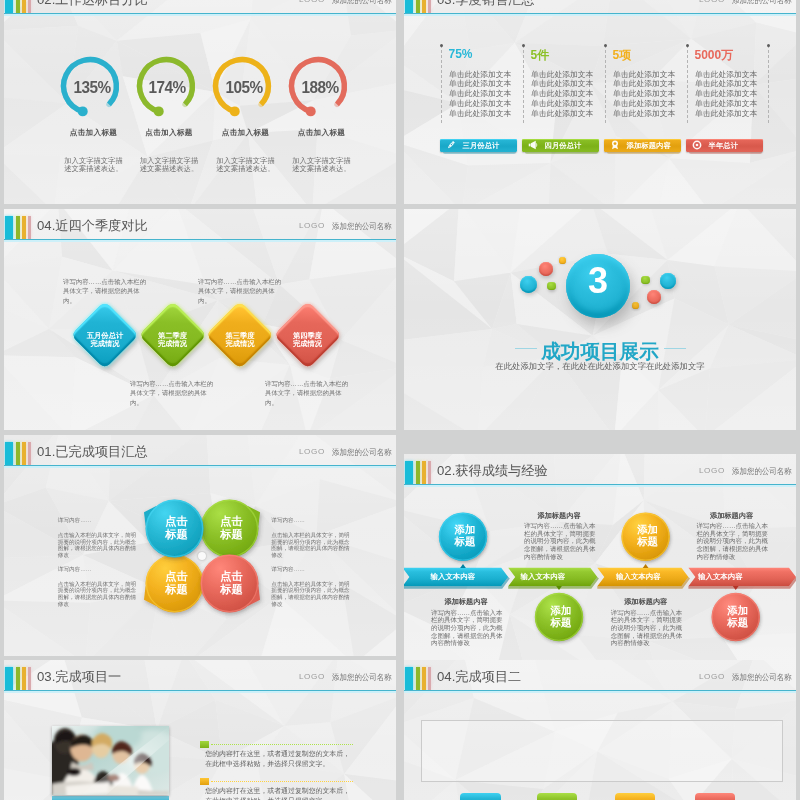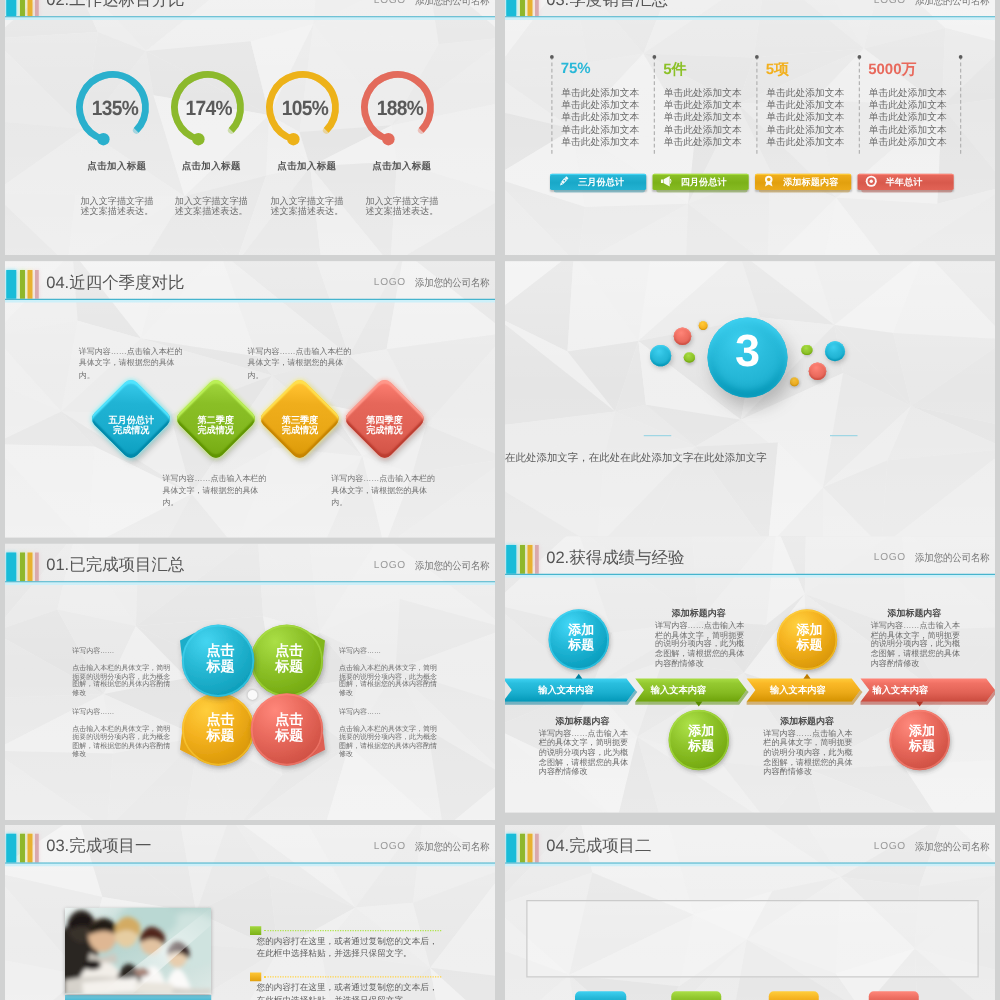--- a/index.html
+++ b/index.html
@@ -36,21 +36,21 @@
   .sbtn{position:absolute;height:13px;border-radius:1.5px;}
   .sbtn .lbl{position:absolute;left:23px;top:2.4px;font-size:7.3px;color:#fff;font-weight:bold;letter-spacing:.1px;}
   .sbtn .ico{position:absolute;left:6.5px;top:1.8px;width:10px;height:10px;}
 
   
   .dia{position:absolute;width:44px;height:44px;border-radius:7px;transform:rotate(45deg);}
   .dialbl{position:absolute;width:60px;text-align:center;font-size:7.3px;font-weight:bold;color:#fff;line-height:8.7px;}
   .dianote{position:absolute;font-size:6.4px;color:#707070;line-height:9.4px;width:100px;}
   .bignum{position:absolute;width:100%;text-align:center;font-size:36px;color:#fff;font-weight:bold;}
   .secheading{position:absolute;width:392px;text-align:center;font-size:19.6px;font-weight:bold;color:#22a7c7;letter-spacing:0;}
-  .secsub{position:absolute;width:392px;text-align:left;font-size:8.4px;color:#5d5d5d;}
+  .secsub{position:absolute;width:392px;text-align:center;font-size:8.4px;color:#5d5d5d;}
   .secrule{position:absolute;height:1px;background:#9fd6e4;}
   .bublbl{position:absolute;width:62px;text-align:center;font-size:11.2px;font-weight:bold;color:#fff;line-height:13.4px;letter-spacing:.1px;}
   .btxt{position:absolute;width:106px;font-size:5.6px;color:#6e6e6e;line-height:6.6px;}
   .btxth{position:absolute;font-size:5.6px;color:#6e6e6e;white-space:nowrap;}
   .sclbl{position:absolute;width:52px;text-align:center;font-size:10.4px;font-weight:bold;color:#fff;line-height:12px;}
   .sbarlbl{position:absolute;width:100%;font-size:7.45px;font-weight:bold;color:#fff;top:5px;}
   .shead{position:absolute;font-size:7.2px;font-weight:bold;color:#4d4d4d;width:100px;text-align:center;}
   .sbody{position:absolute;font-size:6.5px;color:#6e6e6e;line-height:7.7px;width:78px;}
 
   
@@ -494,20 +494,21 @@
         <div style="position:absolute;left:256px;top:64.3px;width:16px;height:16px;border-radius:50%;background:radial-gradient(circle at 42% 30%,rgb(61,207,239) 0%,rgb(43,189,221) 34%,rgb(33,179,211) 62%,rgb(17,163,195) 88%,rgb(3,149,181) 100%);box-shadow:inset 0 0.8px 1.6px rgb(67,213,245), inset 0 -1.1px 1.9px rgb(0,145,177);"></div>
         <div style="position:absolute;left:243.54px;top:82.68px;width:14px;height:14px;border-radius:50%;background:rgba(60,60,60,.28);filter:blur(1.9px)"></div>
         <div style="position:absolute;left:242.7px;top:81px;width:14px;height:14px;border-radius:50%;background:radial-gradient(circle at 42% 30%,rgb(255,133,120) 0%,rgb(242,115,102) 34%,rgb(232,105,92) 62%,rgb(216,89,76) 88%,rgb(202,75,62) 100%);box-shadow:inset 0 0.7px 1.4px rgb(255,139,126), inset 0 -1.0px 1.7px rgb(198,71,58);"></div>
         <div style="position:absolute;left:228.144px;top:93.788px;width:7.4px;height:7.4px;border-radius:50%;background:rgba(60,60,60,.28);filter:blur(1.3px)"></div>
         <div style="position:absolute;left:227.70000000000002px;top:92.89999999999999px;width:7.4px;height:7.4px;border-radius:50%;background:radial-gradient(circle at 42% 30%,rgb(255,204,58) 0%,rgb(252,186,40) 34%,rgb(242,176,30) 62%,rgb(226,160,14) 88%,rgb(212,146,0) 100%);box-shadow:inset 0 0.4px 0.7px rgb(255,210,64), inset 0 -0.5px 0.9px rgb(208,142,0);"></div>
         <div style="position:absolute;left:165.84px;top:52.68px;width:64px;height:64px;border-radius:50%;background:rgba(60,60,60,.28);filter:blur(6.4px)"></div>
         <div style="position:absolute;left:162px;top:45px;width:64px;height:64px;border-radius:50%;background:radial-gradient(circle at 42% 30%,rgb(61,207,239) 0%,rgb(43,189,221) 34%,rgb(33,179,211) 62%,rgb(17,163,195) 88%,rgb(3,149,181) 100%);box-shadow:inset 0 3.2px 6.4px rgb(67,213,245), inset 0 -4.5px 7.7px rgb(0,145,177);"></div>
         <div class="bignum" style="left:154px;top:51px;width:80px">3</div>
         <div class="secrule" style="left:110.5px;top:138.5px;width:22px"></div>
         <div class="secrule" style="left:259.5px;top:138.5px;width:22px"></div>
+        <div class="secheading" style="left:0;top:129px">成功项目展示</div>
         <div class="secsub" style="left:0;top:152px">在此处添加文字，在此处在此处添加文字在此处添加文字</div>
       </div>
     </div>
     <div class="slide" id="slide4" style="left:4px;top:435px;width:392px;height:221px">
       <svg class="polybg" viewBox="0 0 400 232" preserveAspectRatio="none">
         <defs>
           <linearGradient id="vg229" x1="0" y1="0" x2="0" y2="1">
             <stop offset="0" stop-color="#ffffff" stop-opacity=".26"></stop>
             <stop offset=".45" stop-color="#ffffff" stop-opacity=".04"></stop>
             <stop offset="1" stop-color="#ffffff" stop-opacity=".22"></stop>
@@ -653,21 +654,21 @@
         <div class="btxth" style="left:53.8px;top:82.2px">详写内容……</div>
         <div class="btxt" style="left:53.8px;top:97.2px;width:79px">点击输入本栏的具体文字，简明扼要的说明分项内容，此为概念图解，请根据您的具体内容酌情修改</div>
         <div class="btxth" style="left:53.8px;top:130.8px">详写内容……</div>
         <div class="btxt" style="left:53.8px;top:145.8px;width:79px">点击输入本栏的具体文字，简明扼要的说明分项内容，此为概念图解，请根据您的具体内容酌情修改</div>
         <div class="btxth" style="left:267.3px;top:82.2px">详写内容……</div>
         <div class="btxt" style="left:267.3px;top:97.2px;width:79px">点击输入本栏的具体文字，简明扼要的说明分项内容，此为概念图解，请根据您的具体内容酌情修改</div>
         <div class="btxth" style="left:267.3px;top:130.8px">详写内容……</div>
         <div class="btxt" style="left:267.3px;top:145.8px;width:79px">点击输入本栏的具体文字，简明扼要的说明分项内容，此为概念图解，请根据您的具体内容酌情修改</div>
       </div>
     </div>
-    <div class="slide" id="slide5" style="left:404px;top:429px;width:392px;height:221px">
+    <div class="slide" id="slide5" style="left:404px;top:454px;width:392px;height:221px">
       <svg class="polybg" viewBox="0 0 400 232" preserveAspectRatio="none">
         <defs>
           <linearGradient id="vg282" x1="0" y1="0" x2="0" y2="1">
             <stop offset="0" stop-color="#ffffff" stop-opacity=".26"></stop>
             <stop offset=".45" stop-color="#ffffff" stop-opacity=".04"></stop>
             <stop offset="1" stop-color="#ffffff" stop-opacity=".22"></stop>
           </linearGradient>
         </defs>
         <rect x="0" y="0" width="400" height="232" fill="#eeeeee"></rect>
         <polygon points="-10,-8 58.4,-8 -10,56.9" fill="rgb(228,228,228)"></polygon>

